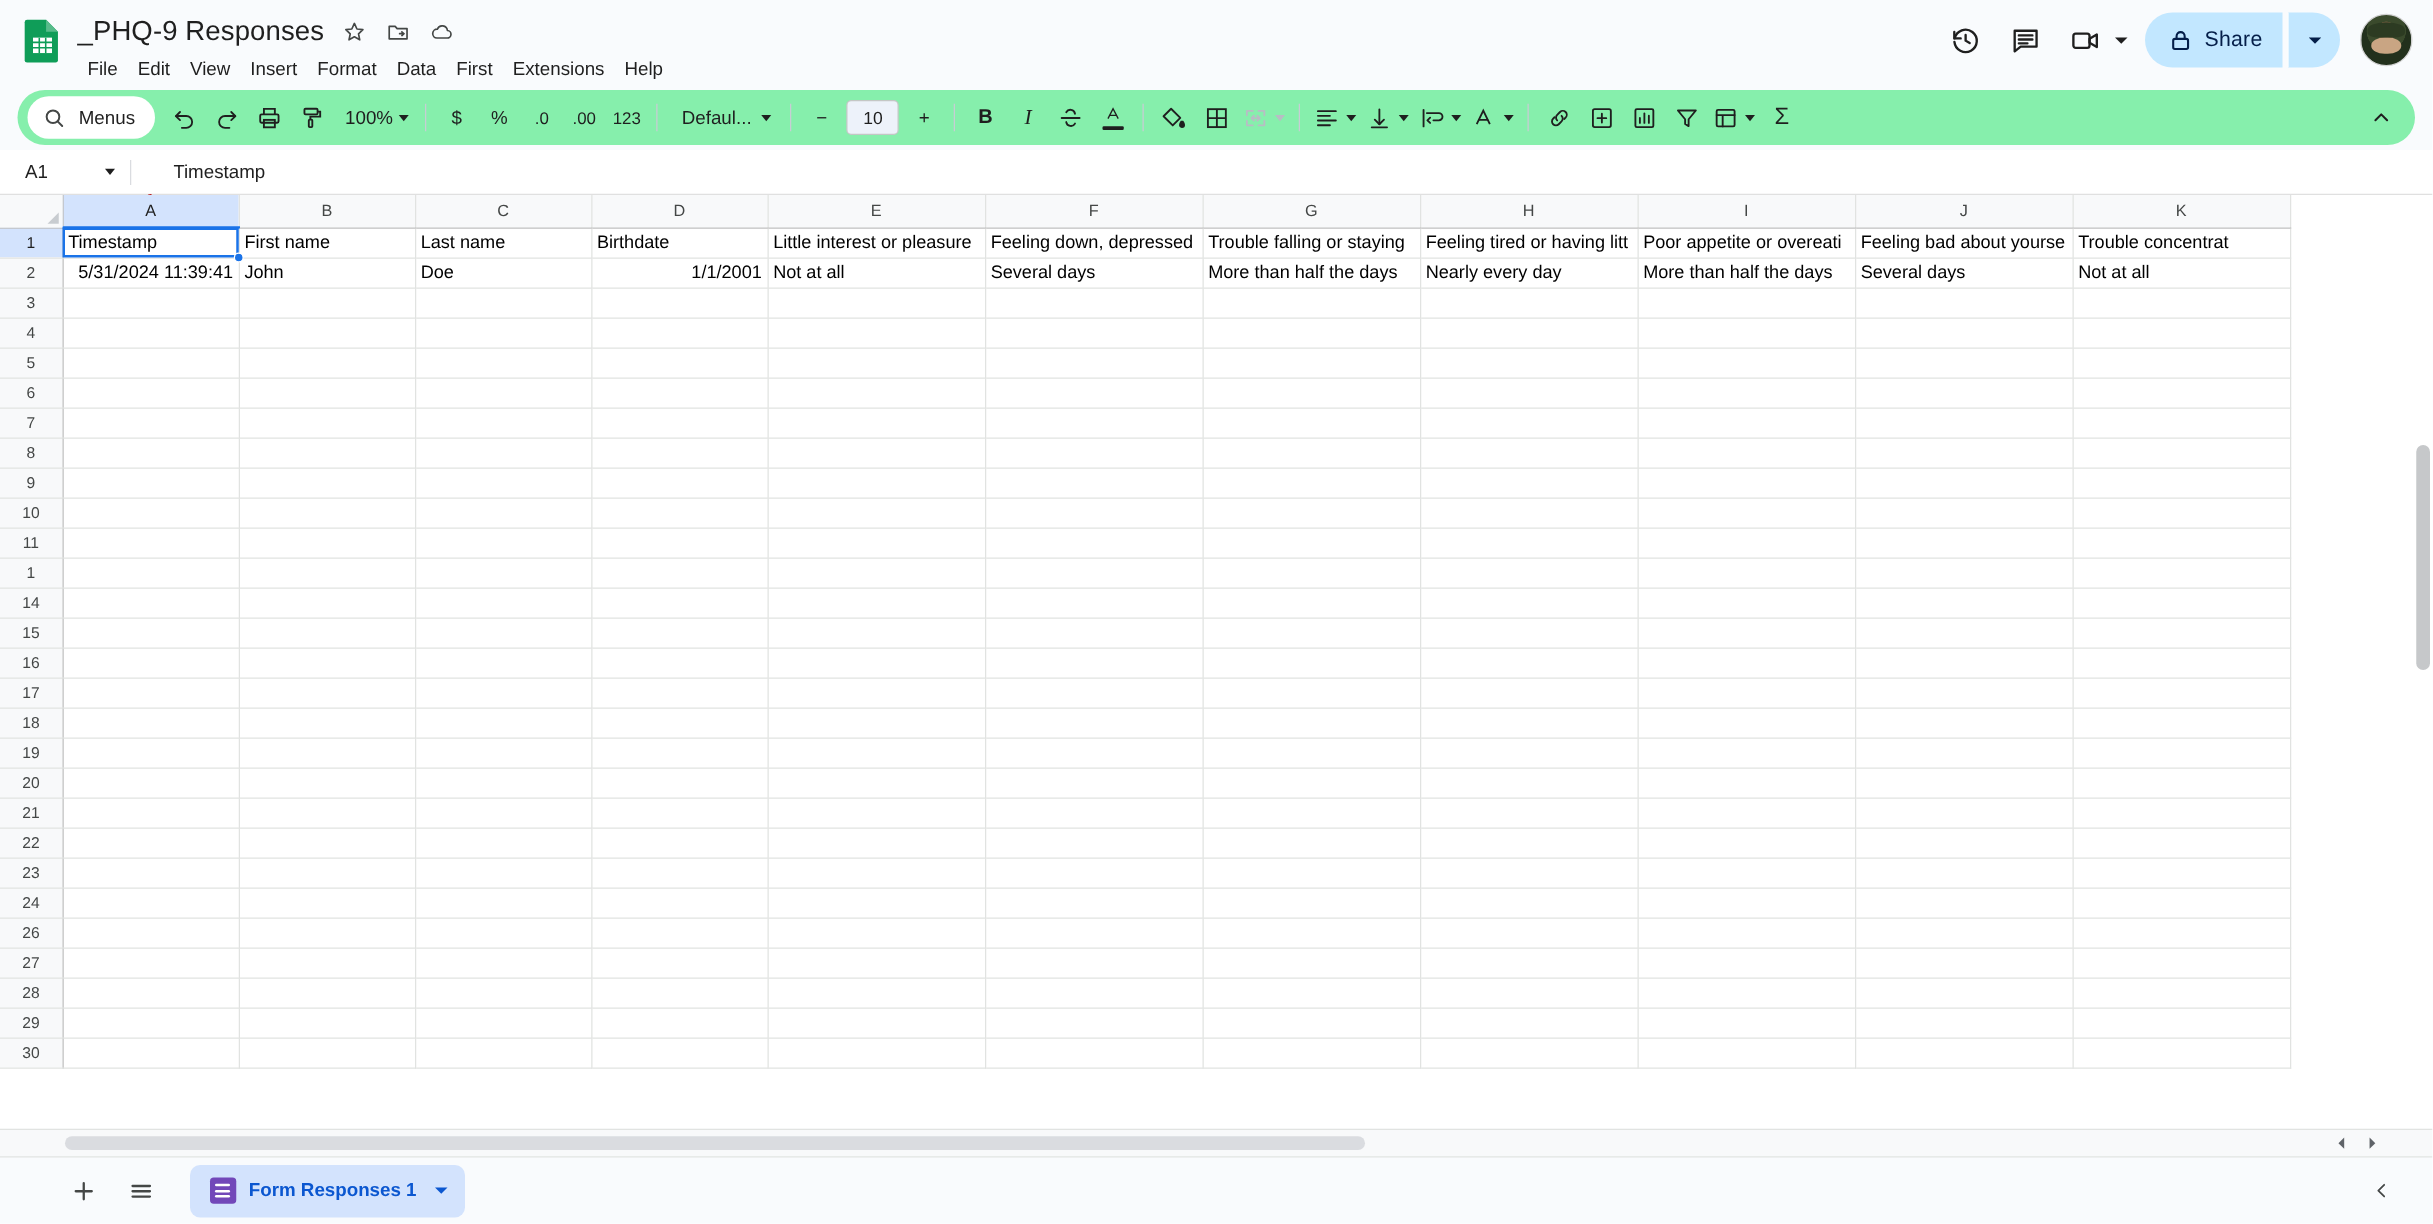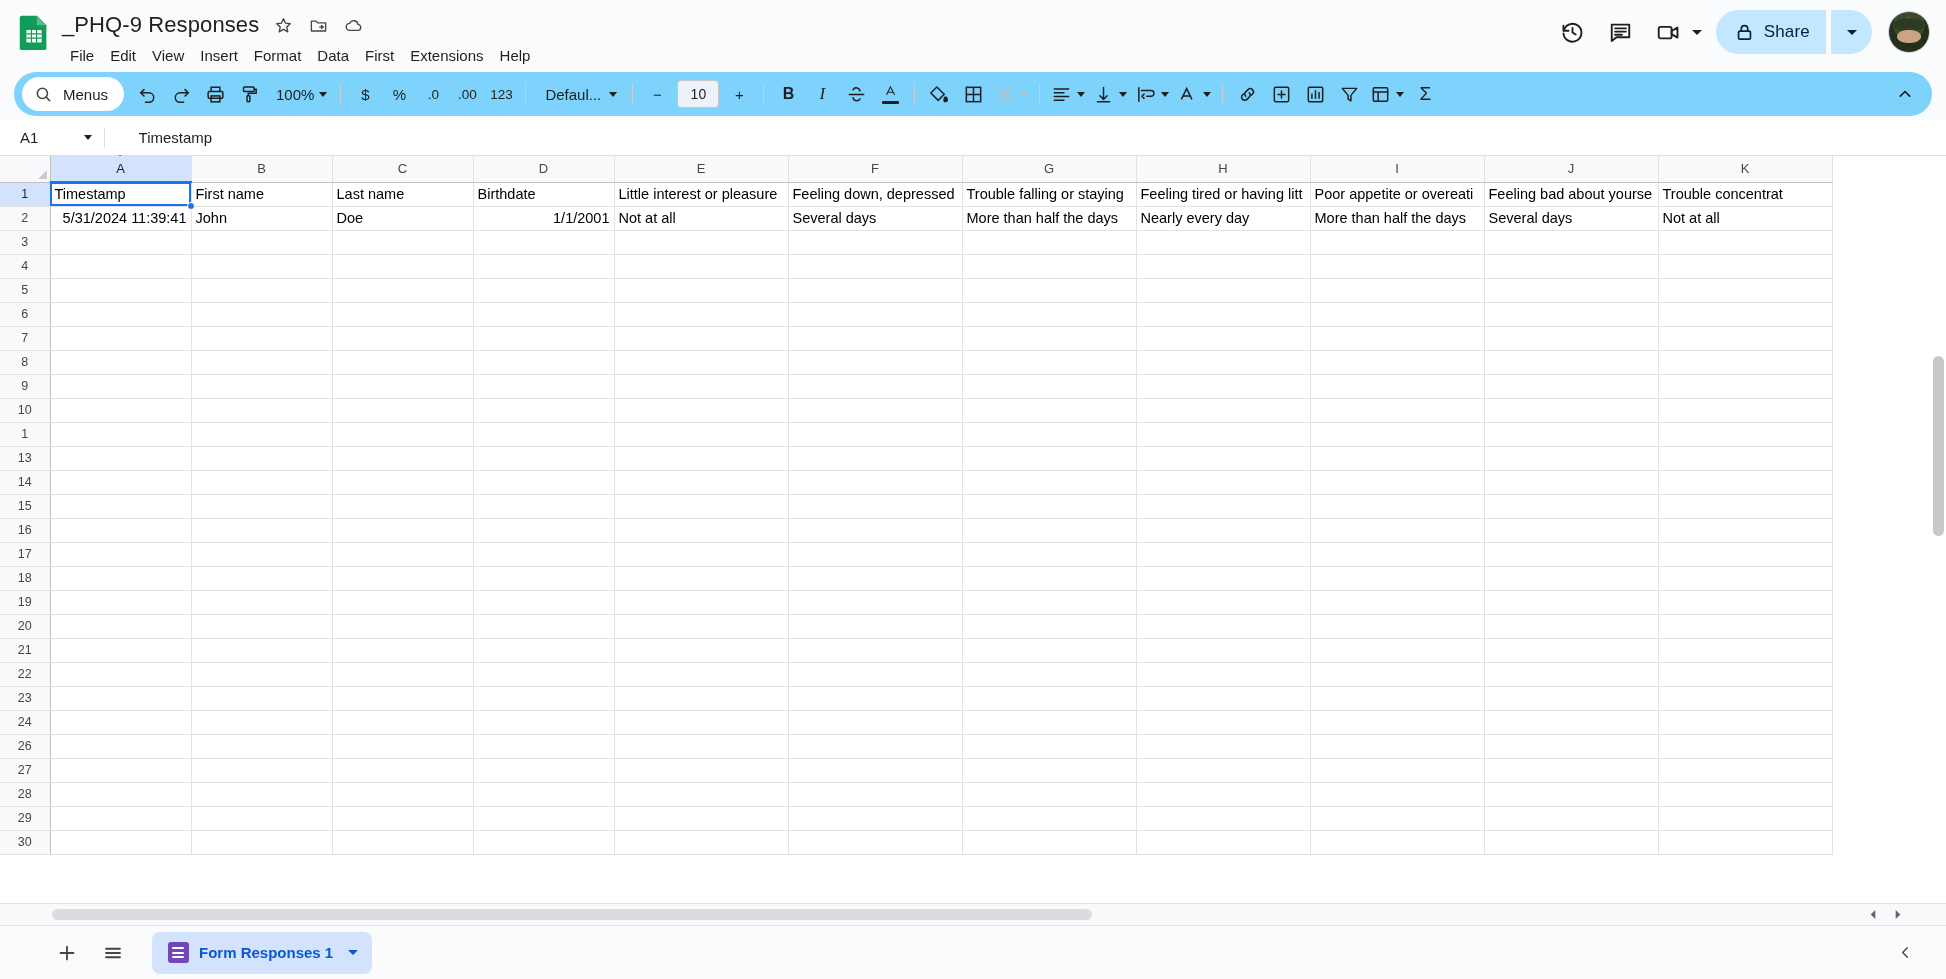--- a/index.html
+++ b/index.html
@@ -78,21 +78,21 @@
     border-radius:45%; background:#c9a583;
   }
   .avatar::after{
     content:""; position:absolute; left:12%; top:14%; width:76%; height:30%;
     border-radius:48% 48% 30% 30%; background:#2c3b22;
   }
 
   
   .toolbar-wrap { height: 48px; padding: 0 14px; background:#f9fbfd; position:relative; }
   .toolbar {
-    height: 44px; background:#7dd3fc; border-radius: 22px;
+    height: 44px; background:#86efac; border-radius: 22px;
     display:flex; align-items:center; padding: 0 10px 0 8px; position:relative;
   }
   .menus-pill {
     display:flex; align-items:center; gap:10px; height:34px; background:#fff;
     border-radius:17px; padding: 0 16px 0 12px; cursor:pointer; margin-right:6px;
   }
   .menus-pill svg { width:19px; height:19px; fill:none; stroke:#444746; stroke-width:2; }
   .menus-pill span { font-size:15px; color:#1f1f1f; }
   .tb {
     min-width: 34px; height:34px; border-radius:6px; display:flex; align-items:center;
@@ -680,35 +680,35 @@
             <td class="cell" style="width: 141px;"></td>
             <td class="cell" style="width: 174px;"></td>
             <td class="cell" style="width: 174px;"></td>
             <td class="cell" style="width: 174px;"></td>
             <td class="cell" style="width: 174px;"></td>
             <td class="cell" style="width: 174px;"></td>
             <td class="cell" style="width: 174px;"></td>
             <td class="cell" style="width: 174px;"></td>
           </tr>
           <tr>
+            <td class="rowhead">11</td>
+            <td class="cell" style="width: 141px;"></td>
+            <td class="cell" style="width: 141px;"></td>
+            <td class="cell" style="width: 141px;"></td>
+            <td class="cell" style="width: 141px;"></td>
+            <td class="cell" style="width: 174px;"></td>
+            <td class="cell" style="width: 174px;"></td>
+            <td class="cell" style="width: 174px;"></td>
+            <td class="cell" style="width: 174px;"></td>
+            <td class="cell" style="width: 174px;"></td>
+            <td class="cell" style="width: 174px;"></td>
+            <td class="cell" style="width: 174px;"></td>
+          </tr>
+          <tr>
             <td class="rowhead">1</td>
-            <td class="cell" style="width: 141px;"></td>
-            <td class="cell" style="width: 141px;"></td>
-            <td class="cell" style="width: 141px;"></td>
-            <td class="cell" style="width: 141px;"></td>
-            <td class="cell" style="width: 174px;"></td>
-            <td class="cell" style="width: 174px;"></td>
-            <td class="cell" style="width: 174px;"></td>
-            <td class="cell" style="width: 174px;"></td>
-            <td class="cell" style="width: 174px;"></td>
-            <td class="cell" style="width: 174px;"></td>
-            <td class="cell" style="width: 174px;"></td>
-          </tr>
-          <tr>
-            <td class="rowhead">13</td>
             <td class="cell" style="width: 141px;"></td>
             <td class="cell" style="width: 141px;"></td>
             <td class="cell" style="width: 141px;"></td>
             <td class="cell" style="width: 141px;"></td>
             <td class="cell" style="width: 174px;"></td>
             <td class="cell" style="width: 174px;"></td>
             <td class="cell" style="width: 174px;"></td>
             <td class="cell" style="width: 174px;"></td>
             <td class="cell" style="width: 174px;"></td>
             <td class="cell" style="width: 174px;"></td>

